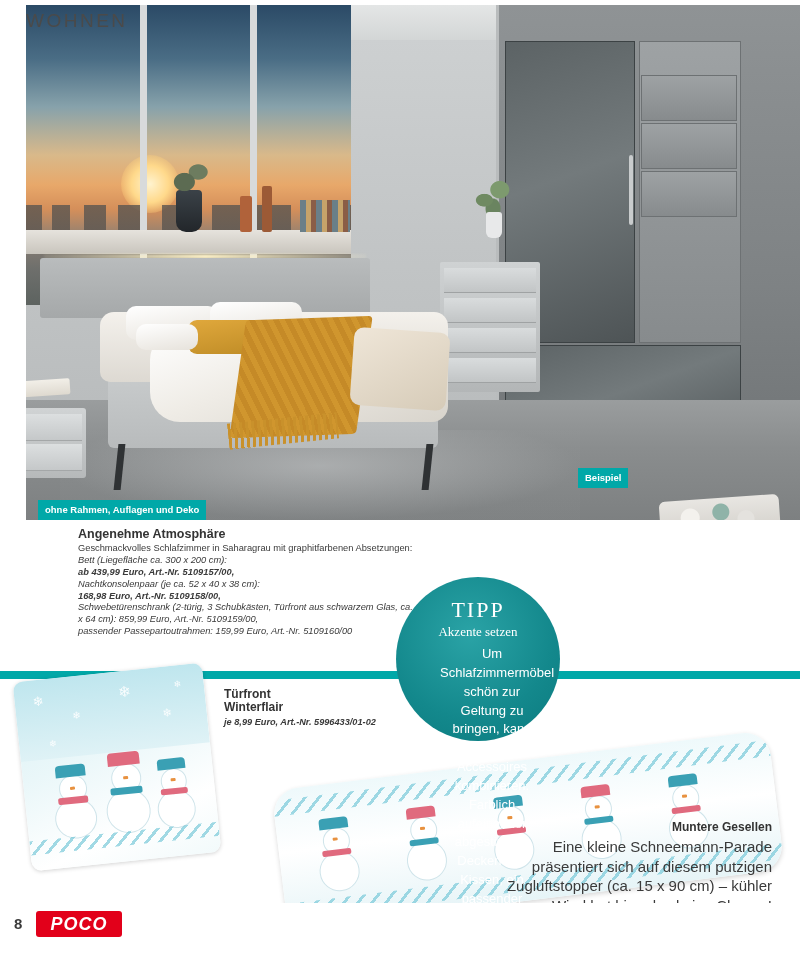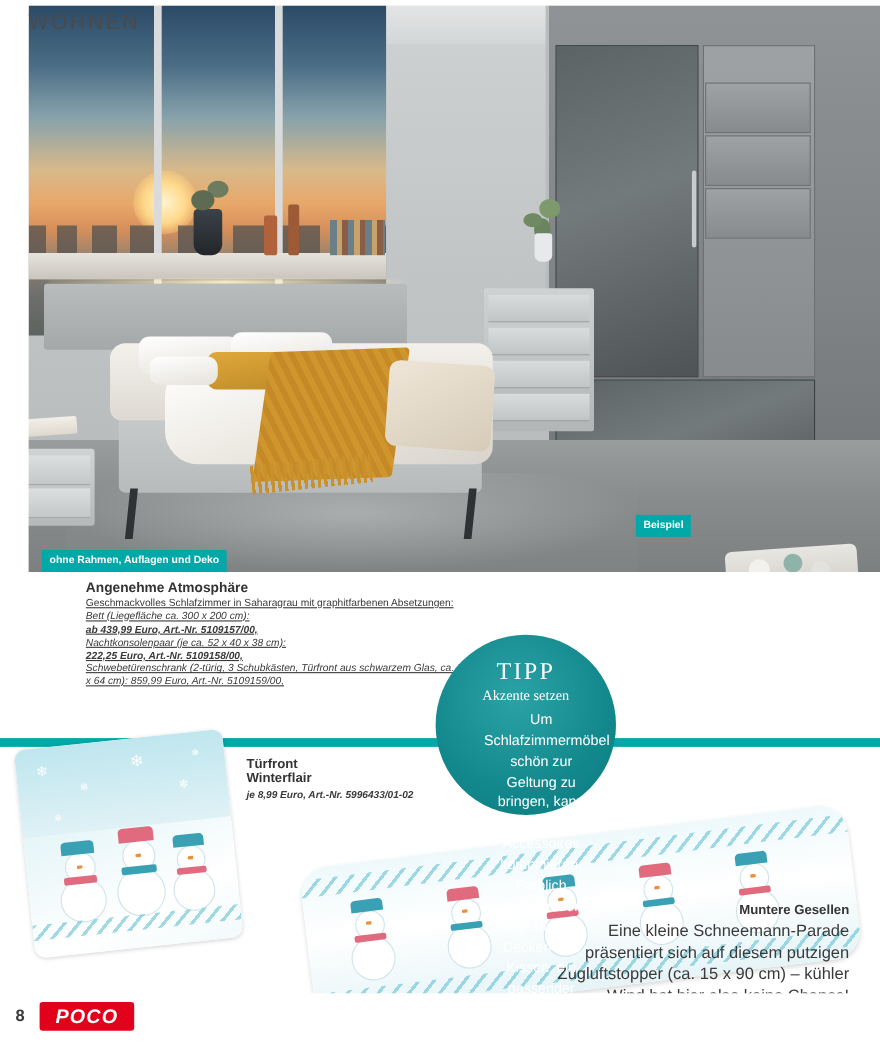--- a/index.html
+++ b/index.html
@@ -386,21 +386,20 @@
     margin: 0 0 2px 0;
     font-size: 12.5px;
     font-weight: bold;
     color: #333;
   }
   .copy p {
     margin: 0;
     font-size: 9.3px;
     line-height: 1.28;
     color: #3a3a3a;
-    text-decoration: underline;
   }
   .copy .it { font-style: italic; }
   .copy .b { font-weight: bold; font-style: italic; }
 
   
   .tipp {
     position: absolute;
     left: 396px;
     top: 577px;
     width: 164px;
@@ -668,22 +667,23 @@
 
   <div class="teal-box" style="left:578px;top:468px;">Beispiel</div>
   <div class="teal-box" style="left:38px;top:500px;">ohne Rahmen, Auflagen und Deko</div>
 
   <div class="copy">
     <h2>Angenehme Atmosphäre</h2>
     <p>Geschmackvolles Schlafzimmer in Saharagrau mit graphitfarbenen Absetzungen:</p>
     <p class="it">Bett (Liegefläche ca. 300 x 200 cm):</p>
     <p class="b">ab 439,99 Euro, Art.-Nr. 5109157/00,</p>
     <p class="it">Nachtkonsolenpaar (je ca. 52 x 40 x 38 cm):</p>
-    <p class="b">222,25 Euro, Art.-Nr. 5109158/00,</p>
+    <p class="b">168,98 Euro, Art.-Nr. 5109158/00,</p>
     <p class="it">Schwebetürenschrank (2-türig, 3 Schubkästen, Türfront aus schwarzem Glas, ca. 225 x 208 x 64 cm): 859,99 Euro, Art.-Nr. 5109159/00,</p>
+    <p class="it">passender Passepartoutrahmen: 159,99 Euro, Art.-Nr. 5109160/00</p>
   </div>
 
   <div class="tipp">
     <div class="tipp-title">TIPP</div>
     <div class="tipp-sub">Akzente setzen</div>
     <div class="tipp-body">Um Schlafzimmermöbel schön zur Geltung zu bringen, kann man ein paar Accessoires kombinieren. Farblich aufeinander abgestimmte Decken und Kissen, ein passender Hocker – schön ist der Look perfekt!</div>
   </div>
 
   <div class="band"></div>
 

